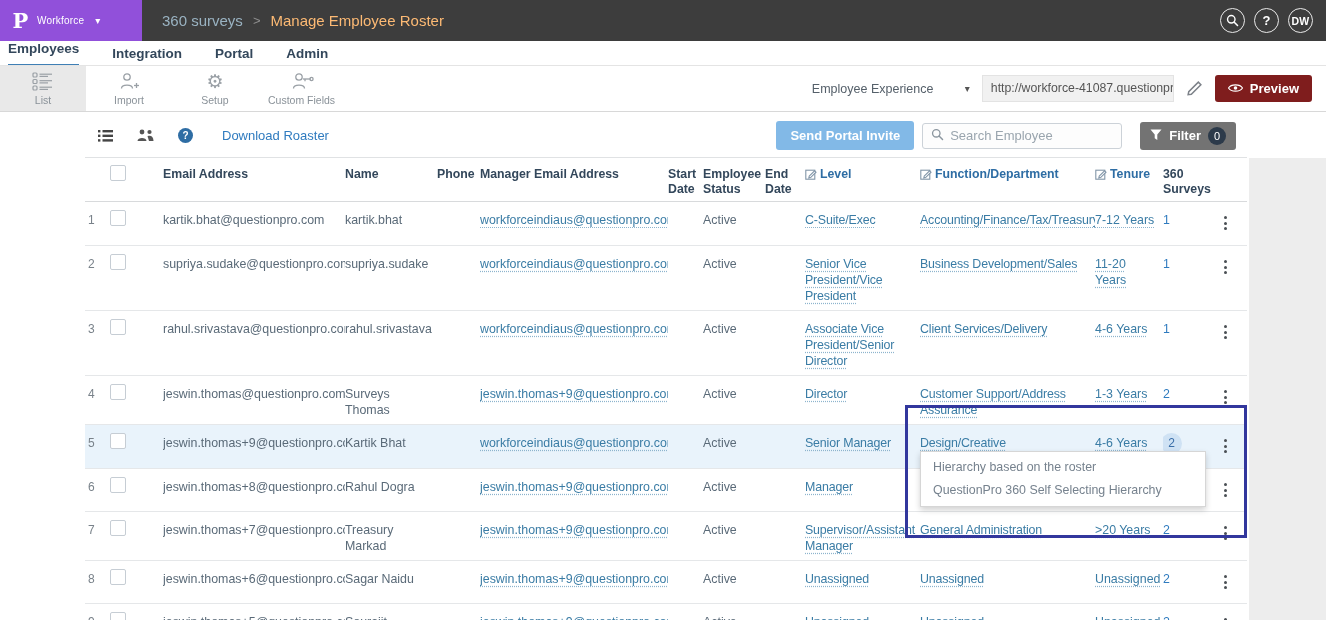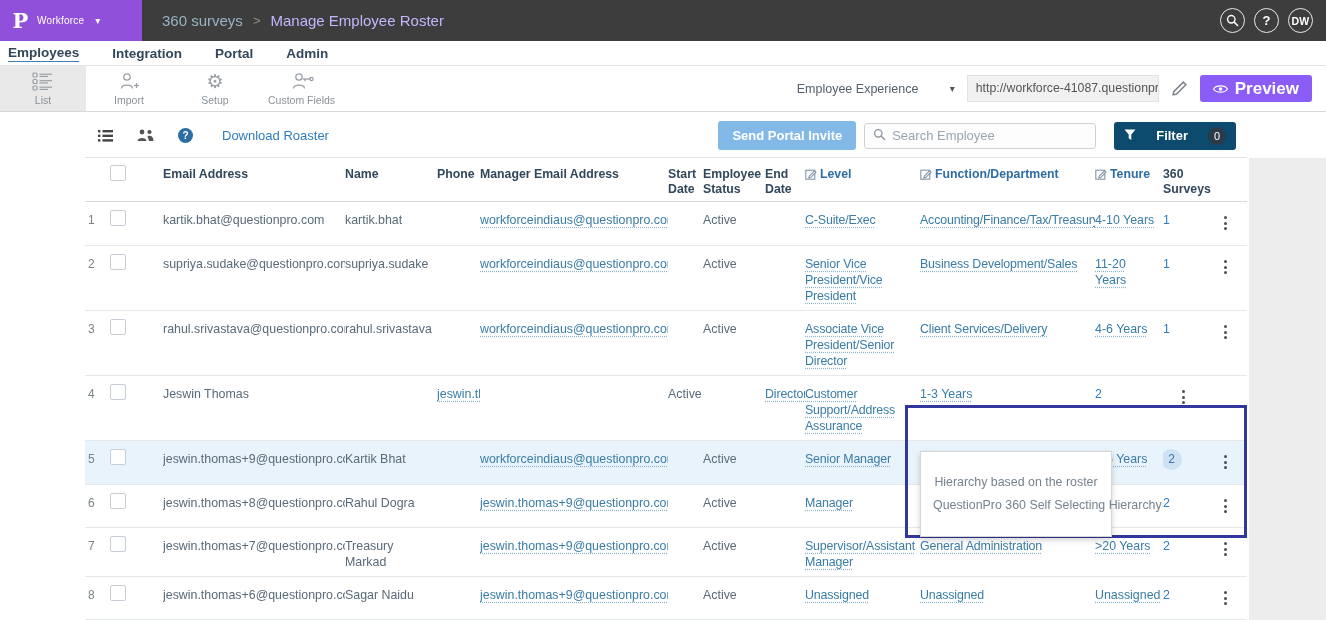--- a/index.html
+++ b/index.html
@@ -11,73 +11,73 @@
   .topbar { position:absolute; left:0; top:0; width:1326px; height:41px; background:#3d3d3d;
     display:flex; align-items:center; }
   .brand { width:142px; height:41px; background:#9150da; color:#fff; display:flex;
     align-items:center; padding-left:13px; gap:9px; cursor:pointer; }
   .brand-logo { font-size:20px; font-weight:bold; font-family:"DejaVu Serif",serif; transform:scaleX(1.05); }
   .brand-name { font-size:10px; letter-spacing:.2px; }
   .brand-caret { font-size:10px; margin-left:2px; }
   .breadcrumb { display:flex; align-items:center; gap:10px; margin-left:20px; font-size:15px; }
   .crumb-section { color:#9ab3c2; cursor:pointer; }
   .crumb-sep { color:#8f8f8f; font-size:13px; }
-  .crumb-page { color:#c4b5fd; }
+  .crumb-page { color:#fdba74; }
   .topbar-icons { margin-left:auto; display:flex; align-items:center; gap:9px; padding-right:13px; }
   .tcircle { width:25px; height:25px; border:1.5px solid #e9e9e9; border-radius:50%; color:#fff;
     display:flex; align-items:center; justify-content:center; cursor:pointer; }
   .tcircle.avatar { font-size:10.5px; font-weight:bold; letter-spacing:.2px; }
   .tcircle.help { font-size:13px; font-weight:bold; }
 
   
   .tabs { position:absolute; left:0; top:41px; width:1326px; height:24px; background:#fff;
     display:flex; align-items:center; gap:33px; padding-left:8px; }
   .tab { font-size:13.5px; font-weight:bold; color:#33475b; text-decoration:none; cursor:pointer; }
-  .tab.active { border-bottom:1px solid #3f7fb5; padding-bottom:1px; }
+  .tab.active { border-bottom:1px solid #3f7fb5; padding-bottom:8px; }
 
   
   .subtoolbar { position:absolute; left:0; top:65px; width:1326px; height:47px; background:#fff;
     border-top:1px solid #e4e4e4; border-bottom:1px solid #d8d8d8; display:flex; align-items:stretch; }
   .toolbtn { min-width:86px; padding:0 10px; display:flex; flex-direction:column; align-items:center;
     justify-content:center; gap:3px; cursor:pointer; }
   .toolbtn.active { background:#e9e9e9; }
   .toolbtn .tb-label { font-size:10.5px; color:#8a9299; }
   .toolbtn svg { display:block; }
   .gear-glyph { font-size:19px; line-height:20px; color:#9aa0a6; font-family:"DejaVu Sans",sans-serif; }
   .sub-right { margin-left:auto; display:flex; align-items:center; gap:12px; padding-right:14px; }
   .survey-select { display:flex; align-items:center; justify-content:space-between; width:158px;
     font-size:12.5px; color:#55606a; cursor:pointer; }
   .survey-select .caret { color:#555; font-size:10px; }
   .url-field { width:192px; height:27px; background:#f1f1f1; border:1px solid #e3e3e3;
     font-size:12.3px; color:#555; line-height:25px; padding:0 8px; white-space:nowrap;
     overflow:hidden; cursor:text; }
   .icon-btn { cursor:pointer; display:flex; align-items:center; }
-  .preview-btn { height:27px; background:#8b5cf6; border-radius:3px; color:#fff; font-size:17px;
+  .preview-btn { height:27px; background:#7f1d1d; border-radius:3px; color:#fff; font-size:13px;
     font-weight:bold; display:flex; align-items:center; gap:7px; padding:0 13px; cursor:pointer; }
 
   
   .side-gray { position:absolute; left:1249px; top:113px; width:77px; height:507px; background:#ededed; }
 
   
   .actionbar { position:absolute; left:0; top:113px; width:1326px; height:45px; display:flex;
     align-items:center; padding:0 90px 0 98px; background:#fff; }
   .ab-icon { margin-right:24px; cursor:pointer; display:flex; align-items:center; }
   .help-badge { width:15px; height:15px; border-radius:50%; background:#2e6da4; color:#fff;
     font-size:10px; font-weight:bold; display:flex; align-items:center; justify-content:center; }
   .download-link { font-size:13px; color:#2f7bbf; margin-left:5px; cursor:pointer; }
   .ab-right { margin-left:auto; display:flex; align-items:center;justify-content:space-between; }
   .send-invite { background:#82b9e7; border-radius:3px; color:#fff; font-size:13px; font-weight:bold;
     padding:7px 14px; margin-right:8px; cursor:pointer; }
-  .search-box { width:232px; height:26px; border:1px solid #ccd2d8; border-radius:3px; background:#fdfdfd;
+  .search-box { width:200px; height:26px; border:1px solid #ccd2d8; border-radius:3px; background:#fdfdfd;
     display:flex; align-items:center; gap:6px; padding:0 8px; margin-right:18px; }
   .search-box input { border:none; outline:none; background:transparent; font-size:13px; color:#444;
     width:160px; font-family:inherit; }
   .search-box input::placeholder { color:#9aa5ae; }
-  .filter-btn { background:#0c4a6e; border-radius:3px; color:#fff; display:flex; align-items:center;
-    gap:20px; padding:5px 10px; cursor:pointer; }
+  .filter-btn { background:#737373; border-radius:3px; color:#fff; display:flex; align-items:center;
+    gap:7px; padding:5px 10px; cursor:pointer; }
   .filter-btn .f-label { font-size:13px; font-weight:bold; }
   .filter-count { width:18px; height:18px; border-radius:50%; background:#2c3a4a; color:#fff;
     font-size:11px; display:flex; align-items:center; justify-content:center; }
 
   
   .table { position:absolute; left:85px; top:157px; width:1162px; border-top:1px solid #e0e2e4; background:#fff; }
   .thead, .trow { display:grid;
     grid-template-columns:25px 53px 182px 92px 43px 188px 35px 62px 40px 115px 175px 68px 47px 37px; }
   .thead { border-bottom:1px solid #d8dadc; min-height:42px; }
   .trow { border-bottom:1px solid #e5e7e9; }
@@ -96,22 +96,22 @@
   .surveys-link { color:#2f7bbf; cursor:pointer; }
   .badge-circle { display:inline-flex; width:21px; height:21px; border-radius:50%; background:#cfe2f4;
     color:#3a6ea8; align-items:center; justify-content:center; font-size:12px; margin:-4px 0 0 -2px; }
   .c-kebab { display:flex; justify-content:center; padding-top:14px; cursor:pointer; }
   .kebab-icon { display:flex; flex-direction:column; gap:2.5px; }
   .kebab-icon i { width:3px; height:3px; border-radius:50%; background:#4a4f54; }
 
   
   .selection-box { position:absolute; left:905px; top:405px; width:342px; height:133px;
     border:3px solid #32379d; z-index:5; pointer-events:none; }
-  .hier-popup { position:absolute; left:920px; top:451px; width:192px; background:#fff;
-    border:1px solid #d6d6d6; box-shadow:0 3px 6px rgba(0,0,0,.18); z-index:6; padding:19px 0;text-align:center; }
+  .hier-popup { position:absolute; left:920px; top:451px; width:286px; background:#fff;
+    border:1px solid #d6d6d6; box-shadow:0 3px 6px rgba(0,0,0,.18); z-index:6; padding:4px 0; }
   .hier-item { font-size:12.4px; color:#76828e; line-height:21px; padding:1px 12px; white-space:nowrap;
     cursor:pointer; }
 </style>
 </head>
 <body>
 
 <div class="app">
 
   <header class="topbar">
     <div class="brand">
@@ -299,21 +299,21 @@
           <div class="cell c-cb"><span class="checkbox"></span></div>
           <div class="cell c-email">kartik.bhat@questionpro.com</div>
           <div class="cell c-name">kartik.bhat</div>
           <div class="cell c-phone"></div>
           <div class="cell c-manager"><span class="dotted">workforceindiaus@questionpro.com</span></div>
           <div class="cell c-start"></div>
           <div class="cell c-status">Active</div>
           <div class="cell c-end"></div>
           <div class="cell c-level"><span class="dotted">C-Suite/Exec</span></div>
           <div class="cell c-func"><span class="dotted">Accounting/Finance/Tax/Treasury</span></div>
-          <div class="cell c-tenure"><span class="dotted">4-10 Years</span></div>
+          <div class="cell c-tenure"><span class="dotted">7-12 Years</span></div>
           <div class="cell c-surveys"><span class="surveys-link">1</span></div>
           <div class="cell c-kebab">
             <span class="kebab-icon">
               <i></i>
               <i></i>
               <i></i>
             </span>
           </div>
         </div>
         <div class="trow" style="min-height: 59px;">
@@ -356,21 +356,22 @@
             <span class="kebab-icon">
               <i></i>
               <i></i>
               <i></i>
             </span>
           </div>
         </div>
         <div class="trow" style="min-height: 44px;">
           <div class="cell c-num">4</div>
           <div class="cell c-cb"><span class="checkbox"></span></div>
-          <div class="cell c-name">Jeswin Thomas</div>
+          <div class="cell c-email">jeswin.thomas@questionpro.com</div>
+          <div class="cell c-name">Surveys Thomas</div>
           <div class="cell c-phone"></div>
           <div class="cell c-manager"><span class="dotted">jeswin.thomas+9@questionpro.com</span></div>
           <div class="cell c-start"></div>
           <div class="cell c-status">Active</div>
           <div class="cell c-end"></div>
           <div class="cell c-level"><span class="dotted">Director</span></div>
           <div class="cell c-func"><span class="dotted">Customer Support/Address Assurance</span></div>
           <div class="cell c-tenure"><span class="dotted">1-3 Years</span></div>
           <div class="cell c-surveys"><span class="surveys-link">2</span></div>
           <div class="cell c-kebab">

